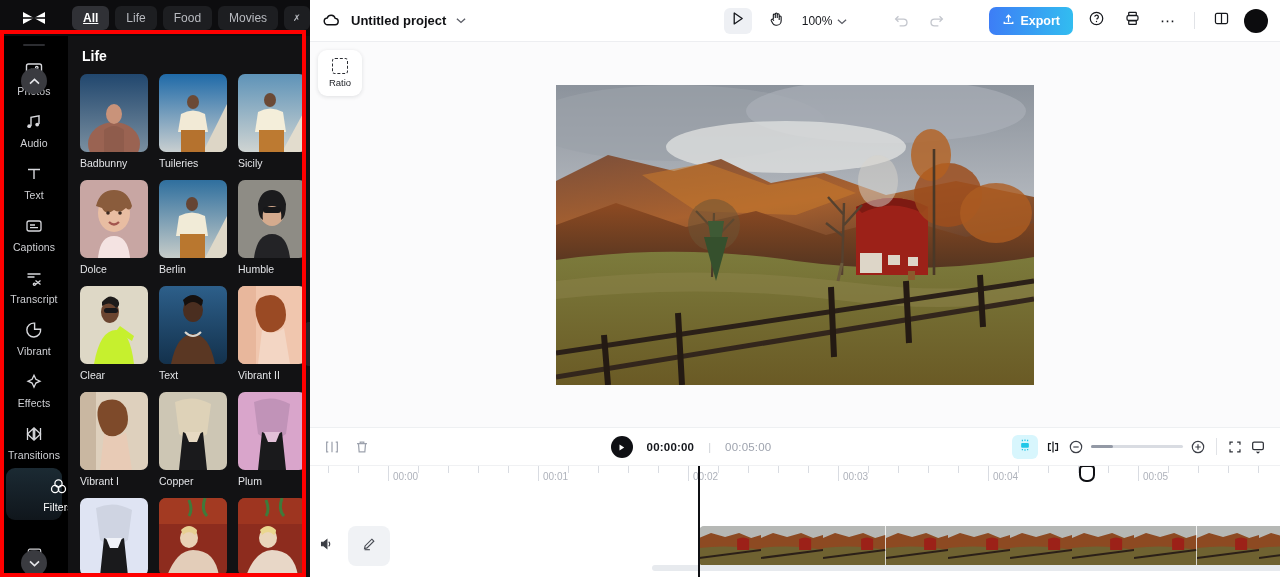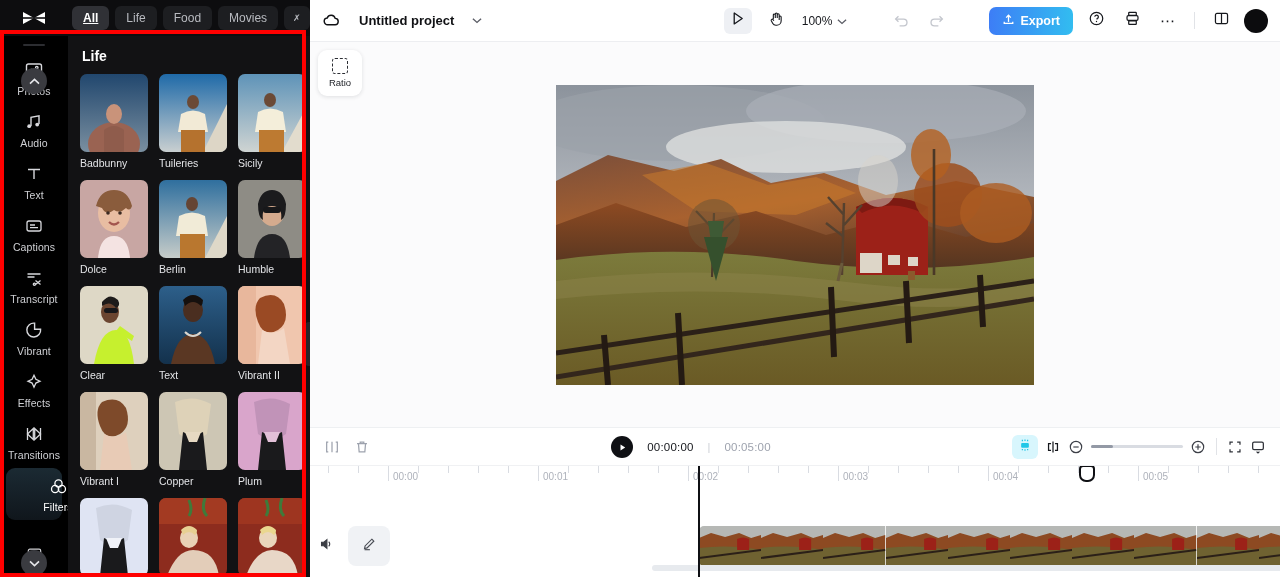--- a/index.html
+++ b/index.html
@@ -78,21 +78,21 @@
   }
 
   
   .right { flex: 1; height: 577px; display: flex; flex-direction: column; background: #fbfbfc; }
 
   
   .header {
     height: 42px; flex: none; background: #ffffff; display: flex; align-items: center;
     padding: 0 12px; border-bottom: 1px solid #edeef1; gap: 10px;
   }
-  .hdr-left { display: flex; align-items: center; gap: 18px; }
+  .hdr-left { display: flex; align-items: center; gap: 10px; }
   .cloud-ic { color: #101114; display: flex; }
   .proj-name { font-size: 13px; font-weight: bold; color: #101114; }
   .chev-sm { color: #5b5d66; font-size: 9px; display:flex; }
   .hdr-spacer { flex: 1; }
   .tool-btn {
     width: 28px; height: 26px; border-radius: 6px; display: flex; align-items: center;
     justify-content: center; color: #16181d; cursor: pointer;
   }
   .tool-btn.sel { background: #eef0f4; }
   .zoomlvl { display: flex; align-items: center; gap: 5px; font-size: 12px; color: #16181d; cursor: pointer; margin-left: 2px;}
@@ -116,21 +116,21 @@
   .ratio-sq { width: 16px; height: 16px; border: 1.5px dashed #2b2d33; border-radius: 3px; }
   .ratio-lb { font-size: 9.5px; color: #23252b; }
   .stage { width: 478px; height: 300px; background:#000; position: relative; overflow: hidden; }
   .stage svg { display: block; }
 
   
   .tl-toolbar { height: 38px; flex: none; display: flex; align-items: center; padding: 0 14px; gap: 14px;
                 border-top: 1px solid #eef0f2; background:#fff; }
   .tlb-ic { color: #9ea3ae; cursor: pointer; display:flex; align-items:center; }
   .play-btn { width: 22px; height: 22px; border-radius: 50%; background: #0f1014; display: flex; align-items: center; justify-content: center; cursor:pointer;}
-  .tc { font-size: 11.5px; color: #14161b; font-weight: normal; letter-spacing: .2px; }
+  .tc { font-size: 11.5px; color: #14161b; font-weight: bold; letter-spacing: .2px; }
   .tc.dim { color: #9ea3ae; font-weight: normal; }
   .tc-sep { color: #cdd0d6; font-size: 11px; }
   .center-grp { display: flex; align-items: center; gap: 7px; }
   .chip-cyan { width: 26px; height: 24px; border-radius: 6px; background: #d8f6fd; display:flex; align-items:center; justify-content:center; cursor:pointer;}
   .zoom-track { width: 92px; height: 3px; background: #d9dce2; border-radius: 2px; position: relative; cursor:pointer;}
   .zoom-fill { position:absolute; left:0; top:0; height:3px; width:22px; background:#9399a5; border-radius:2px; }
 
   
   .timeline { height: 112px; flex: none; background: #ffffff; position: relative; overflow: hidden; border-top:1px solid #f0f1f3;}
   .ruler { position: absolute; left: 0; top: 0; height: 22px; width: 100%; }

